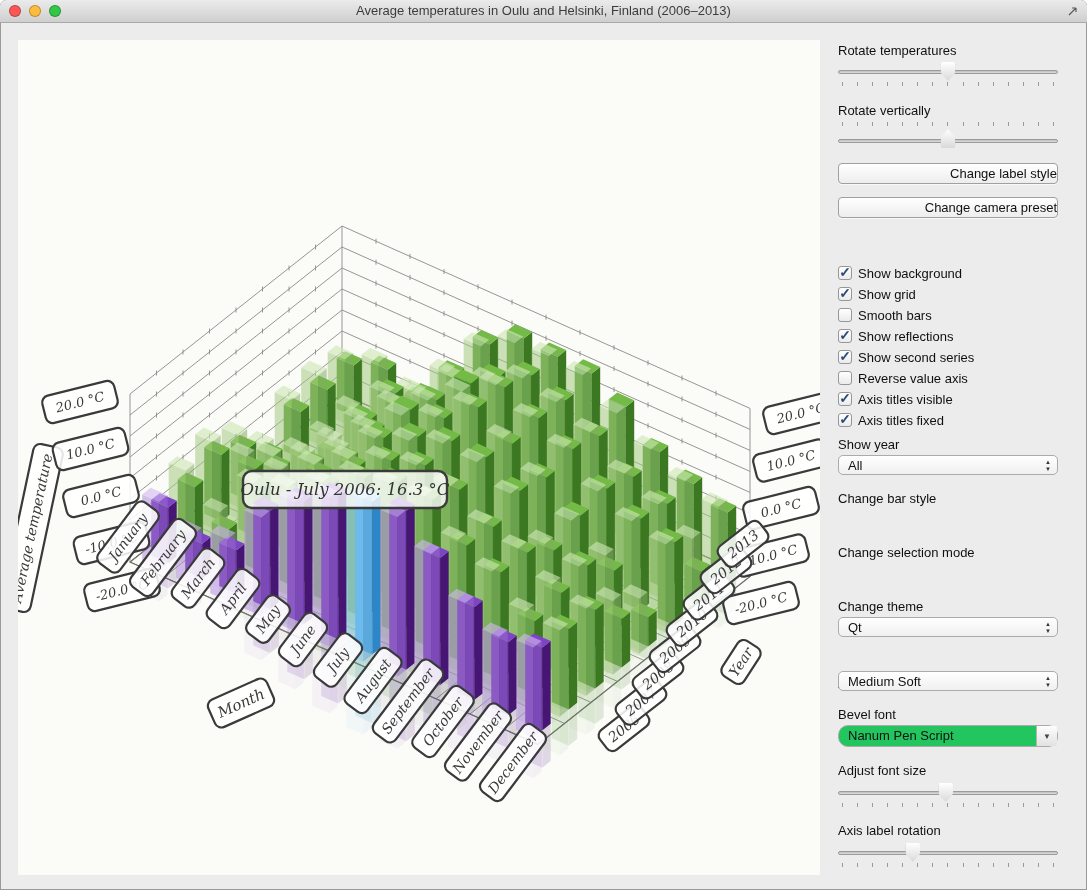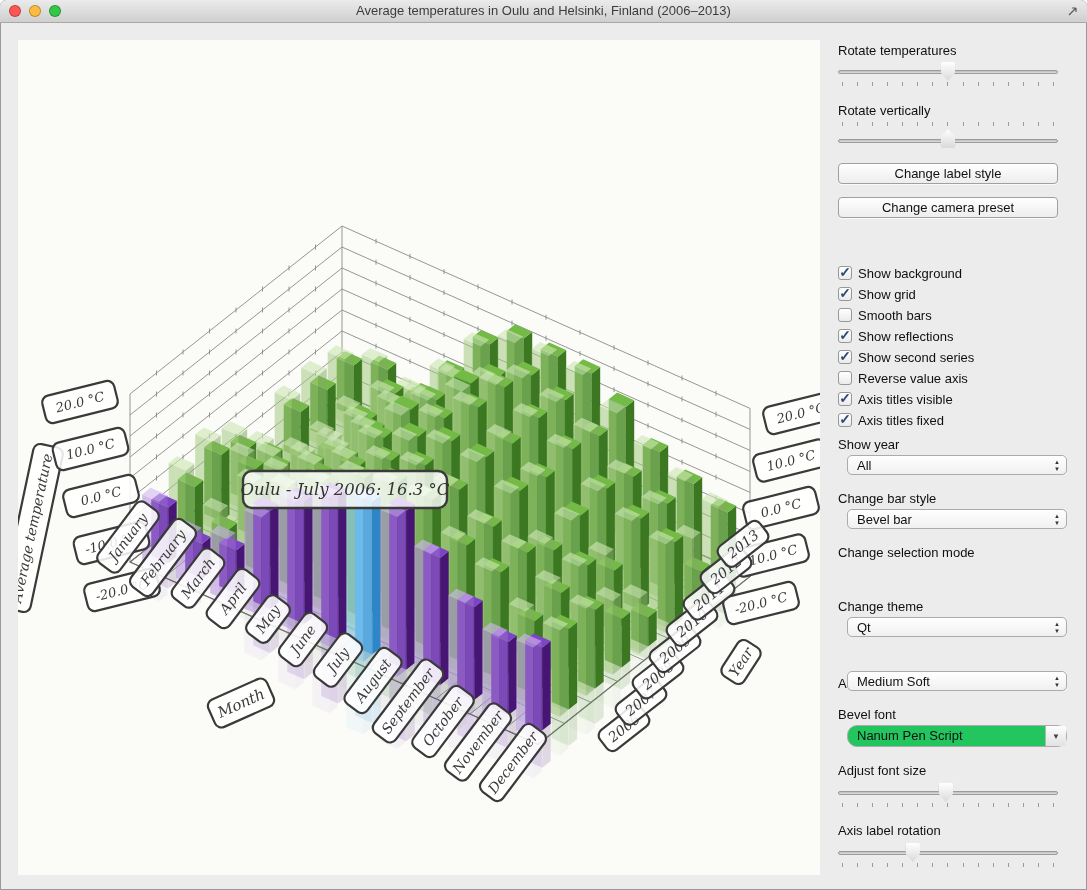--- a/index.html
+++ b/index.html
@@ -26,27 +26,27 @@
          background:linear-gradient(#ffffff,#d9d9d9);
          filter:drop-shadow(0 1px 1px rgba(0,0,0,.35));}
   .thumb.down{clip-path:polygon(8% 0,92% 0,100% 12%,100% 55%,50% 100%,0 55%,0 12%);}
   .thumb.up{clip-path:polygon(50% 0,100% 45%,100% 88%,92% 100%,8% 100%,0 88%,0 45%);}
   .ticks{position:absolute;left:4px;right:4px;height:4px;display:flex;justify-content:space-between;}
   .tick{width:1px;height:4px;background:#9a9a9a;}
   .ticks-below .groove{top:10px;} .ticks-below .ticks{top:22px;} .ticks-below .thumb{top:2px;}
   .ticks-above .ticks{top:2px;} .ticks-above .groove{top:19px;} .ticks-above .thumb{top:9px;}
   .btn{position:absolute;left:0;width:100%;height:21px;border:1px solid #a0a0a0;border-radius:4px;
        background:linear-gradient(#ffffff 0%,#f6f6f6 50%,#ededed 100%);box-sizing:border-box;
-       font-size:13px;color:#111;text-align:center;line-height:19px;box-shadow:0 1px 0 rgba(255,255,255,.7);}
+       font-size:13px;color:#111;text-align:right;line-height:19px;box-shadow:0 1px 0 rgba(255,255,255,.7);}
   .cb-row{position:absolute;left:0;height:16px;display:flex;align-items:center;gap:6px;}
   .cb-box{width:14px;height:14px;border:1px solid #979797;border-radius:3px;box-sizing:border-box;
           background:linear-gradient(#ffffff,#ebebeb);color:#2d4a77;font-size:14px;font-weight:bold;
           line-height:11px;text-align:center;}
   .cb-label{font-size:13px;color:#101010;}
-  .combo{position:absolute;left:9px;width:100%;height:20px;border:1px solid #ababab;border-radius:5px;
+  .combo{position:absolute;left:0;width:100%;height:20px;border:1px solid #ababab;border-radius:5px;
          background:linear-gradient(#ffffff,#f0f0f0);box-sizing:border-box;font-size:13px;color:#111;padding-left:17px;}
   .combo .val{position:absolute;left:9px;top:2px;line-height:16px;}
   .stepArrows{position:absolute;right:6px;top:3px;display:flex;flex-direction:column;align-items:center;}
   .stepArrows span{font-size:6px;line-height:7px;color:#333;}
   .combo.dropdown{border-radius:10px;background:#22c55e;}
   .dd-btn{position:absolute;right:0;top:0;width:20px;height:100%;border-left:1px solid #b5b5b5;
           background:linear-gradient(#fdfdfd,#e2e2e2);border-radius:0 2px 2px 0;
           display:flex;align-items:center;justify-content:center;font-size:8px;color:#444;}
 </style>
 </head>
@@ -2224,27 +2224,20 @@
     <div class="ctl-label" style="top:437px">Show year</div>
     <div class="combo" style="top:455px">
       <span class="val">All</span>
       <span class="stepArrows">
           <span>▲</span>
           <span>▼</span>
         </span>
     </div>
 
     <div class="ctl-label" style="top:491px">Change bar style</div>
-    <div class="combo" style="top:509px">
-      <span class="val">Bevel bar</span>
-      <span class="stepArrows">
-          <span>▲</span>
-          <span>▼</span>
-        </span>
-    </div>
 
     <div class="ctl-label" style="top:545px">Change selection mode</div>
 
     <div class="ctl-label" style="top:599px">Change theme</div>
     <div class="combo" style="top:617px">
       <span class="val">Qt</span>
       <span class="stepArrows">
           <span>▲</span>
           <span>▼</span>
         </span>

